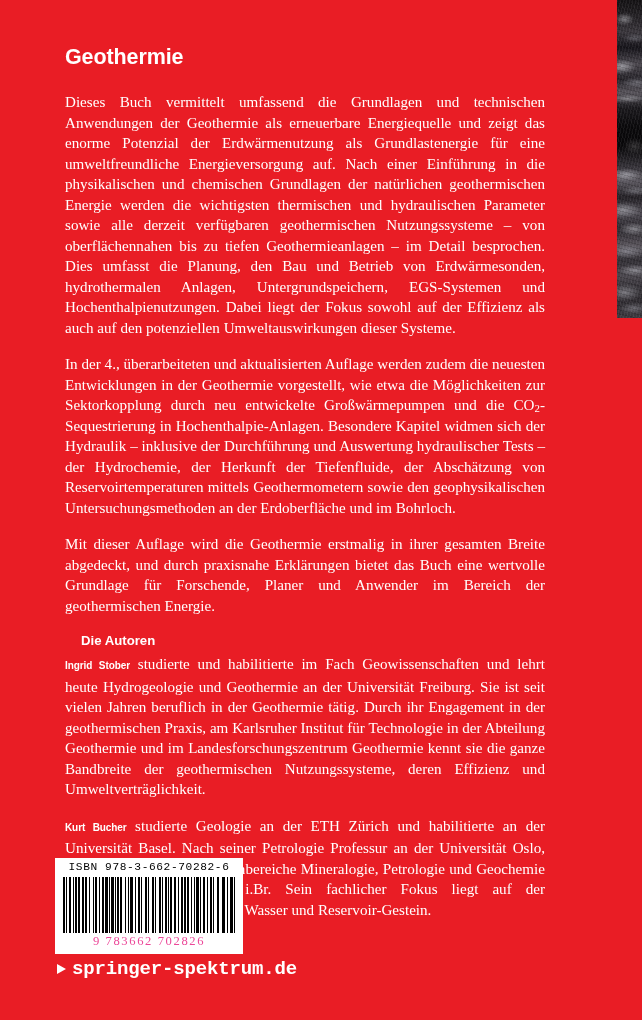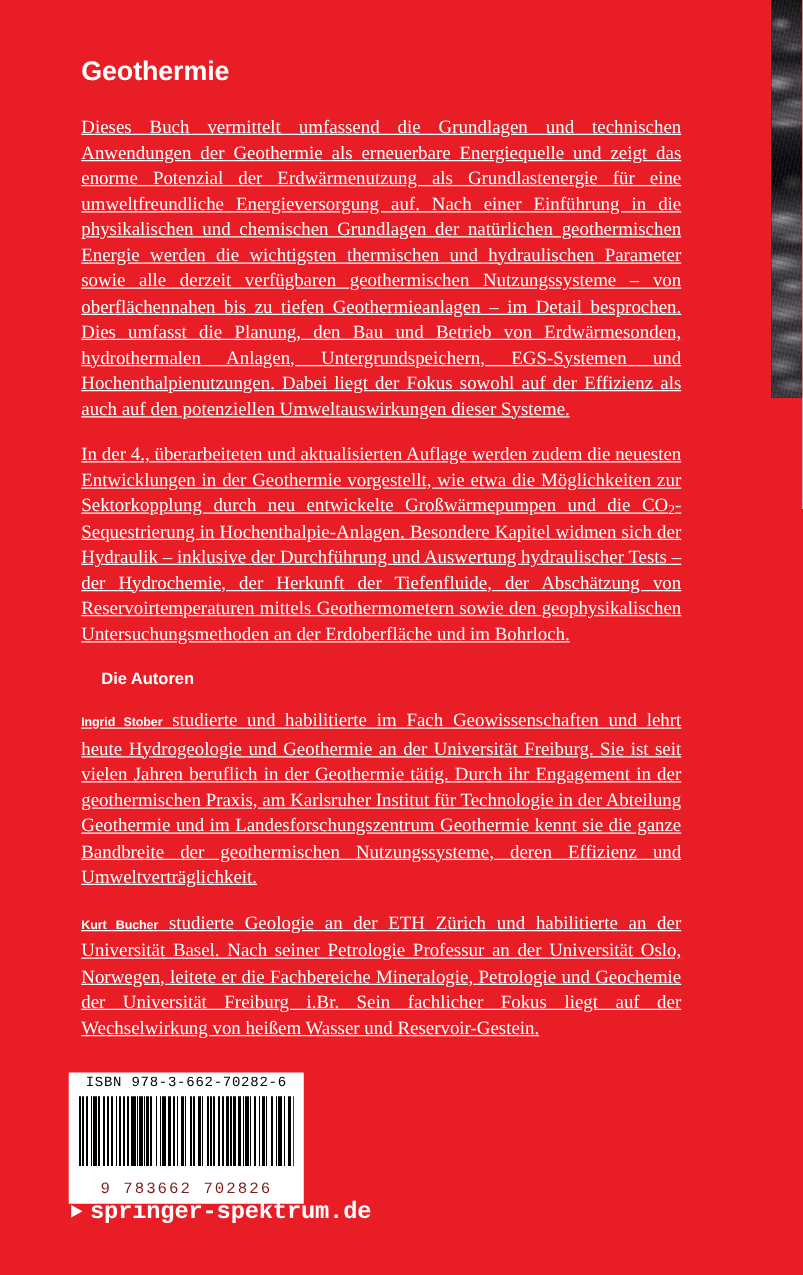--- a/index.html
+++ b/index.html
@@ -86,24 +86,23 @@
     color: #ffffff;
     letter-spacing: -0.1px;
     margin: 0 0 22px 0;
   }
 
   .blurb {
     color: #ffffff;
     font-size: 15.1px;
     line-height: 20.5px;
     text-align: justify;
-    margin: 16px 0 16px 0;
+    margin: 5px 0 16px 0;
     hyphens: manual;
     letter-spacing: 0.01px;
-    text-decoration: underline;
   }
   .blurb:last-of-type { margin-bottom: 0; }
 
   .authors-heading {
     font-family: "Liberation Sans", "DejaVu Sans", sans-serif;
     font-weight: bold;
     font-size: 13.2px;
     line-height: 17px;
     color: #ffffff;
     margin: 10px 0 4px 16px;
@@ -139,26 +138,26 @@
     text-align: center;
     margin: 1px 0 4px 0;
     white-space: nowrap;
   }
   .bars {
     height: 56px;
     display: block;
     width: 100%;
   }
   .barcode-digits {
-    font-family: Liberation Mono, monospace;
+    font-family: Liberation Serif, serif;
     font-size: 12.6px;
     letter-spacing: 1.6px;
-    color: #7f1d1d;
+    color: #ec4899;
     text-align: center;
-    margin: 11px 0 0 0;
+    margin: 1px 0 0 0;
     white-space: nowrap;
   }
 
   .publisher {
     position: absolute;
     left: 57px;
     top: 958px;
     display: flex;
     align-items: center;
     gap: 6px;
@@ -188,20 +187,21 @@
   </div>
 
   <div class="content">
 
     <h1 class="book-title">Geothermie</h1>
 
     <p class="blurb">Dieses Buch vermittelt umfassend die Grundlagen und technischen Anwendungen der Geothermie als erneuerbare Energiequelle und zeigt das enorme Potenzial der Erdwärmenutzung als Grundlastenergie für eine umweltfreundliche Energieversorgung auf. Nach einer Einführung in die physikalischen und chemischen Grundlagen der natürlichen geothermischen Energie werden die wichtigsten thermischen und hydraulischen Parameter sowie alle derzeit verfügbaren geothermischen Nutzungssysteme – von oberflächennahen bis zu tiefen Geothermieanlagen – im Detail besprochen. Dies umfasst die Planung, den Bau und Betrieb von Erdwärmesonden, hydrothermalen Anlagen, Untergrundspeichern, EGS-Systemen und Hochenthalpienutzungen. Dabei liegt der Fokus sowohl auf der Effizienz als auch auf den potenziellen Umweltauswirkungen dieser Systeme.</p>
 
     <p class="blurb"><span>In der 4., überarbeiteten und aktualisierten Auflage werden zudem die neuesten Entwicklungen in der Geothermie vorgestellt, wie etwa die Möglichkeiten zur Sektorkopplung durch neu entwickelte Großwärmepumpen und die CO</span><sub>2</sub><span>-</span><span>Sequestrierung in Hochenthalpie-Anlagen. Besondere Kapitel widmen sich der Hydraulik – inklusive der Durchführung und Auswertung hydraulischer Tests – der Hydrochemie, der Herkunft der Tiefenfluide, der Abschätzung von Reservoirtemperaturen mittels Geothermometern sowie den geophysikalischen Untersuchungsmethoden an der Erdoberfläche und im Bohrloch.</span></p>
 
+    <p class="blurb">Mit dieser Auflage wird die Geothermie erstmalig in ihrer gesamten Breite abgedeckt, und durch praxisnahe Erklärungen bietet das Buch eine wertvolle Grundlage für Forschende, Planer und Anwender im Bereich der geothermischen Energie.</p>
 
     <div class="authors-heading">Die Autoren</div>
 
     <p class="blurb"><span class="author-name">Ingrid Stober</span><span> studierte und habilitierte im Fach Geowissenschaften und lehrt heute Hydrogeologie und Geothermie an der Universität Freiburg. Sie ist seit vielen Jahren beruflich in der Geothermie tätig. Durch ihr Engagement in der geothermischen Praxis, am Karlsruher Institut für Technologie in der Abteilung Geothermie und im Landesforschungszentrum Geothermie kennt sie die ganze Bandbreite der geothermischen Nutzungssysteme, deren Effizienz und Umweltverträglichkeit.</span></p>
 
     <p class="blurb"><span class="author-name">Kurt Bucher</span><span> studierte Geologie an der ETH Zürich und habilitierte an der Universität Basel. Nach seiner Petrologie Professur an der Universität Oslo, Norwegen, leitete er die Fachbereiche Mineralogie, Petrologie und Geochemie der Universität Freiburg i.Br. Sein fachlicher Fokus liegt auf der Wechselwirkung von heißem Wasser und Reservoir-Gestein.</span></p>
 
   </div>
 
   <div class="barcode-block">

